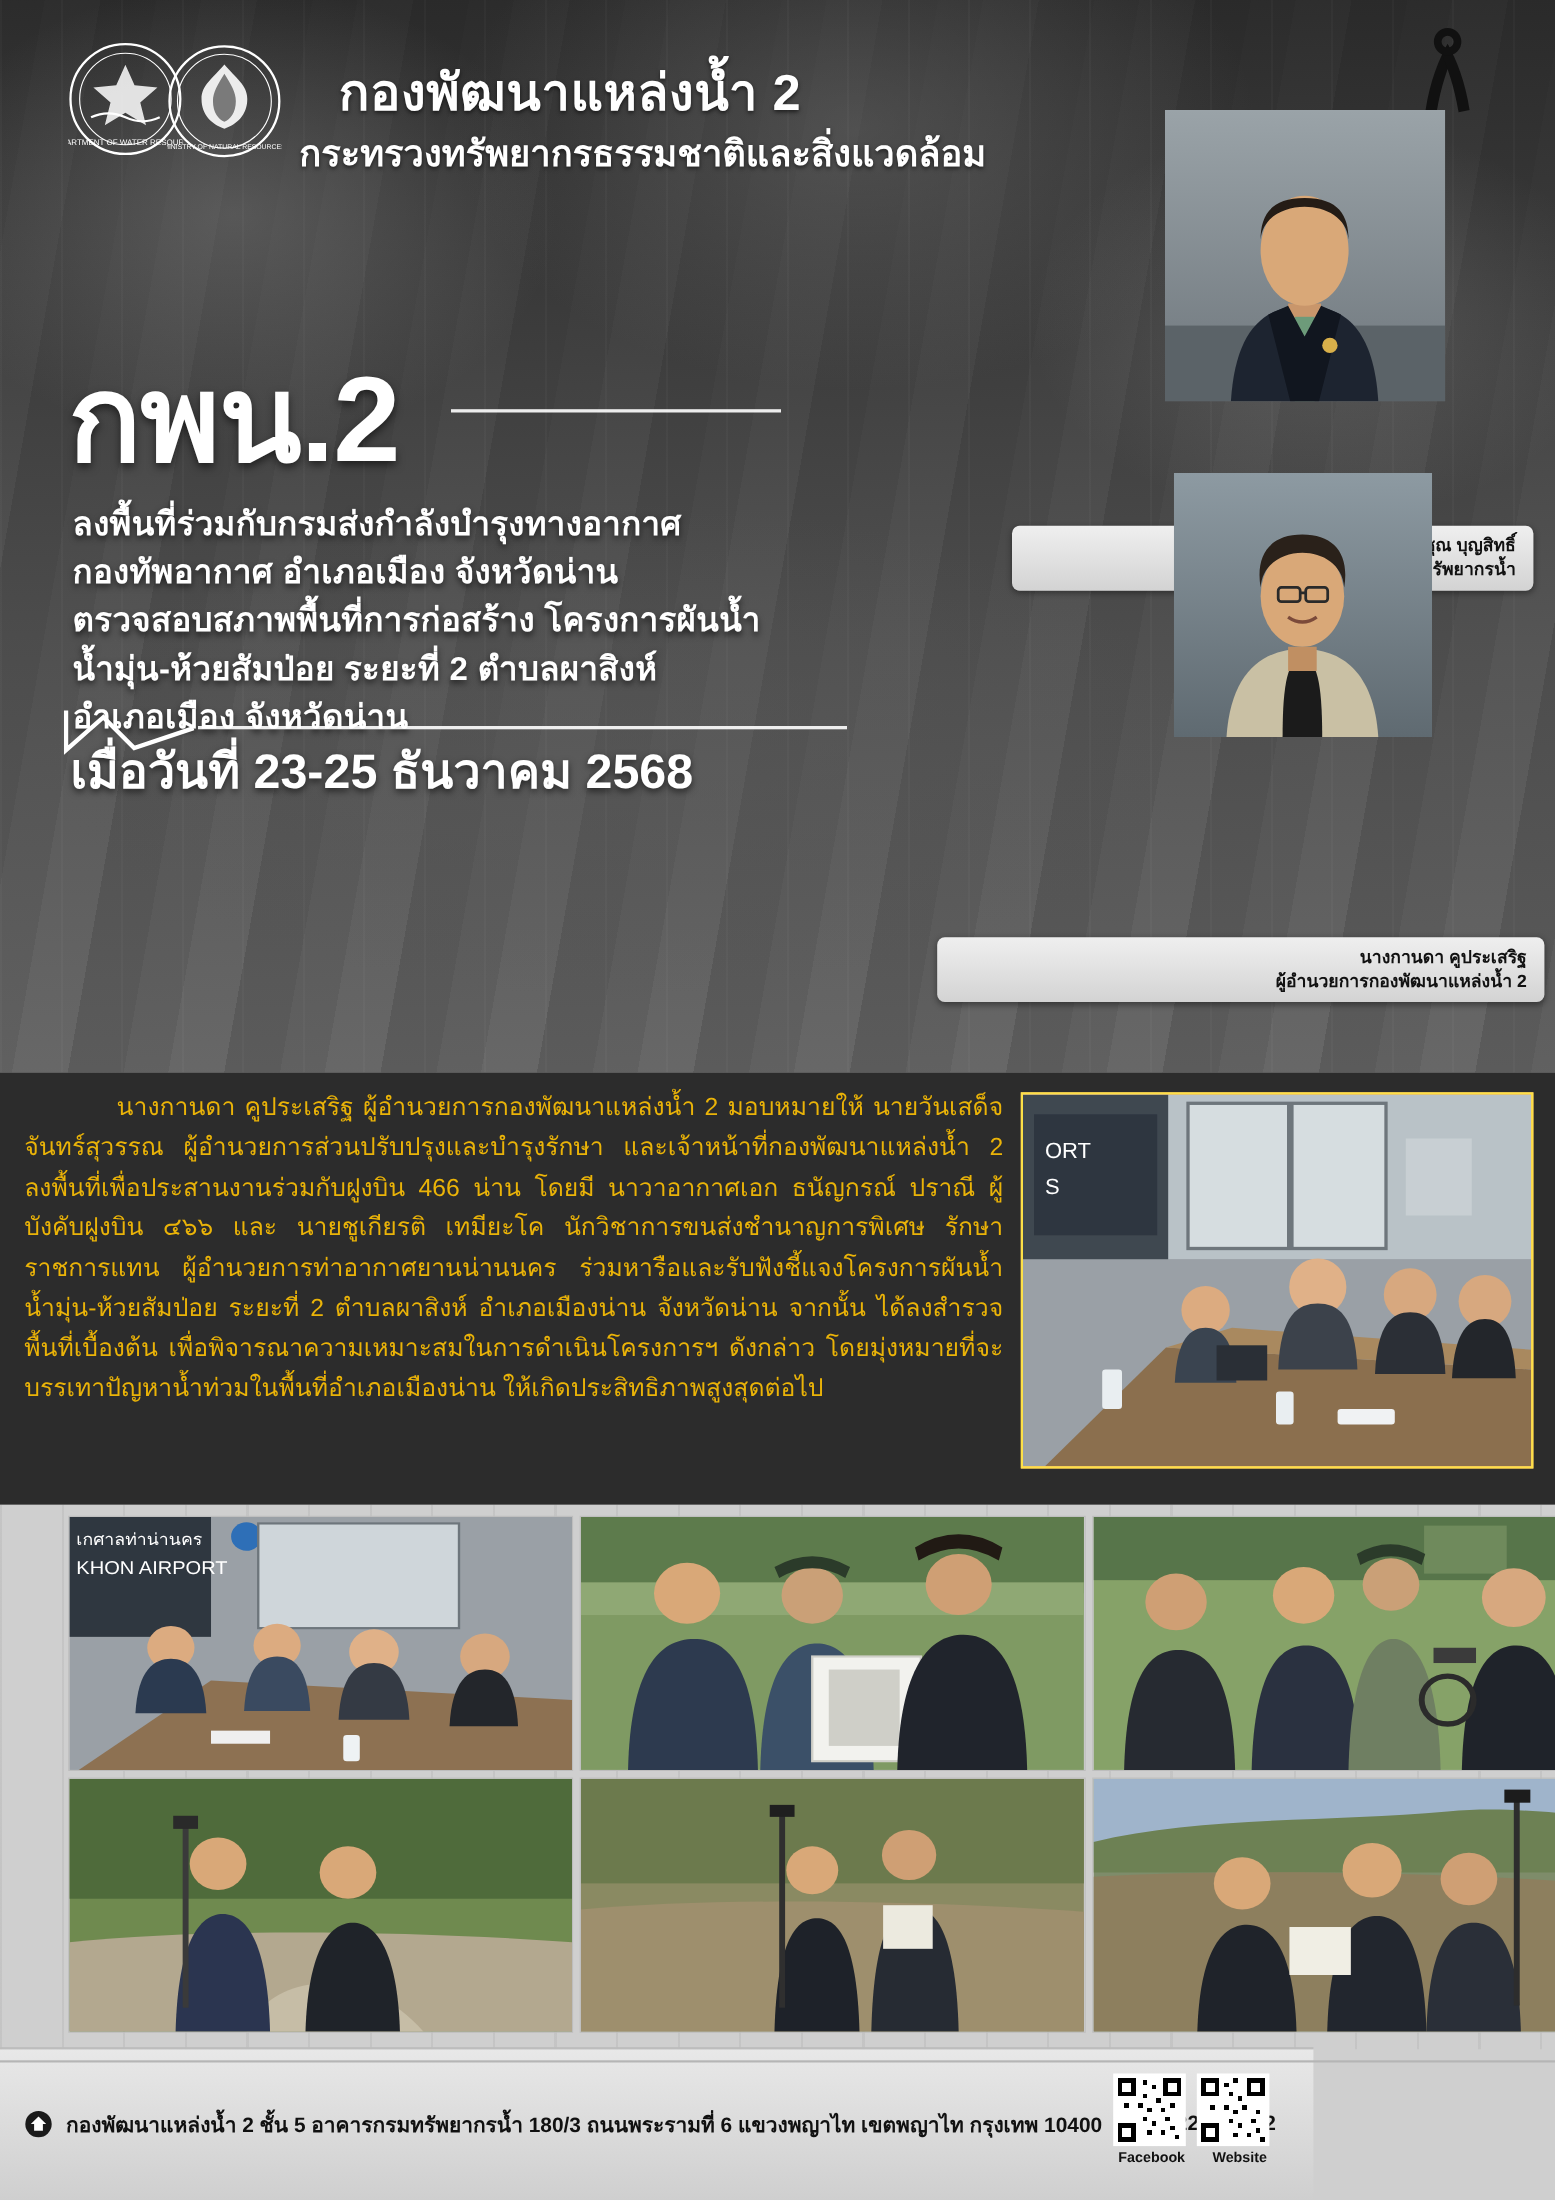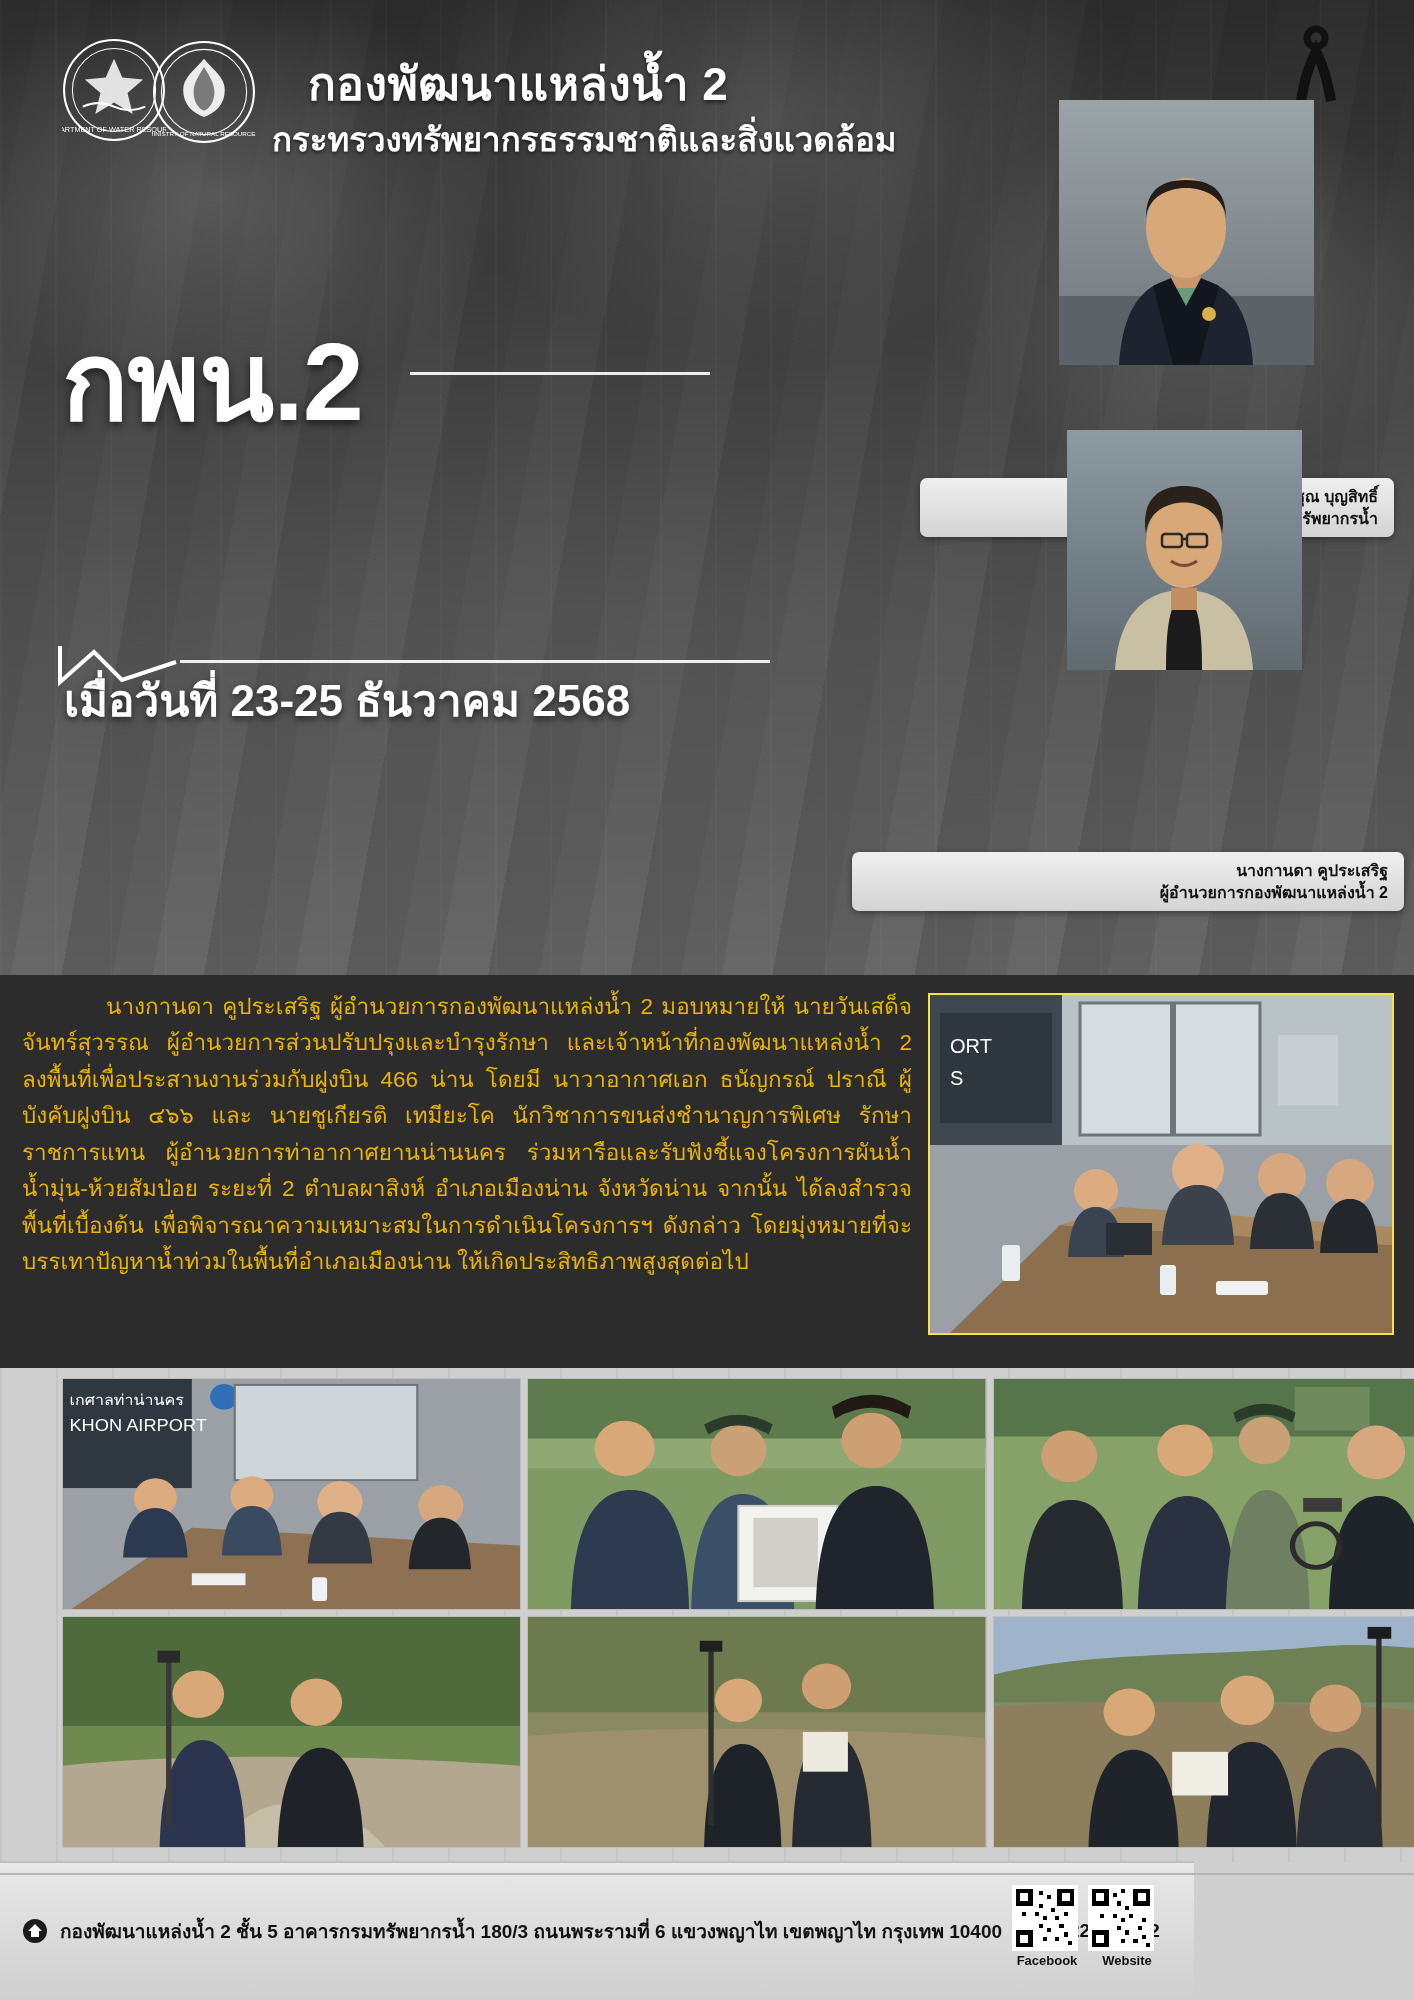--- a/index.html
+++ b/index.html
@@ -235,20 +235,27 @@
     </svg>
   </div>
   <div class="namecard nc2">
     <div>นางกานดา คูประเสริฐ</div>
     <div>ผู้อำนวยการกองพัฒนาแหล่งน้ำ 2</div>
   </div>
 
   <div class="kpn">กพน.2</div>
   <div class="kpn-rule"></div>
 
+  <div class="lead">
+    <div>ลงพื้นที่ร่วมกับกรมส่งกำลังบำรุงทางอากาศ</div>
+    <div>กองทัพอากาศ อำเภอเมือง จังหวัดน่าน</div>
+    <div>ตรวจสอบสภาพพื้นที่การก่อสร้าง โครงการผันน้ำ</div>
+    <div>น้ำมุ่น-ห้วยสัมป่อย ระยะที่ 2 ตำบลผาสิงห์</div>
+    <div>อำเภอเมือง จังหวัดน่าน</div>
+  </div>
 
   <div class="zigzag">
     <svg viewBox="0 0 120 50">
         <polyline points="2,6 2,42 36,12 64,40 118,22" fill="none" stroke="#ffffff" stroke-width="4"></polyline>
       </svg>
   </div>
   <div class="date-rule"></div>
   <div class="date-line">เมื่อวันที่ 23-25 ธันวาคม 2568</div>
 
   <div class="bodyblock">

